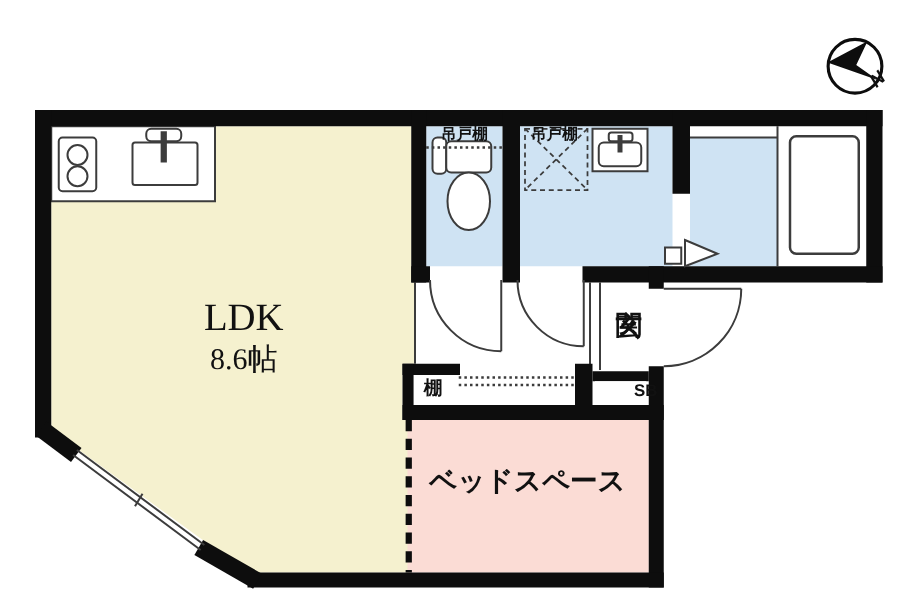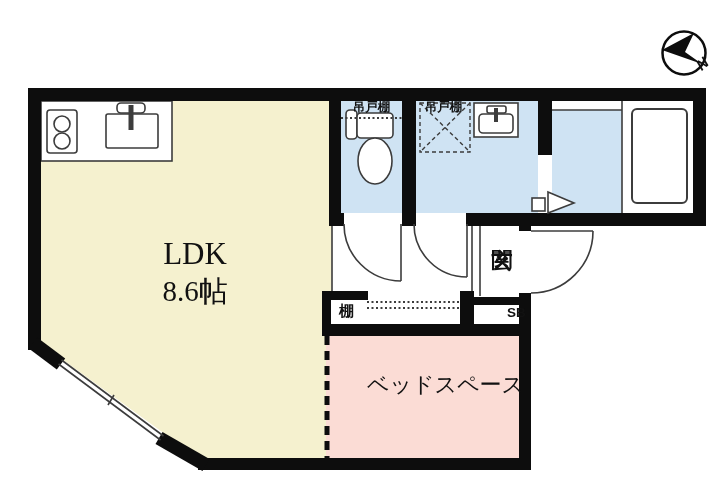--- a/index.html
+++ b/index.html
@@ -8,22 +8,22 @@
     font-family:"Liberation Sans","DejaVu Sans",sans-serif;overflow:hidden;
   }
   #plan-svg{position:absolute;left:0;top:0;}
   .wall{fill:#0d0d0d;stroke:none;}
   .thin{stroke:#3c3c3c;stroke-width:1.6;fill:none;}
   .fix{stroke:#3c3c3c;stroke-width:1.6;fill:#ffffff;}
   .label{position:absolute;color:#111;line-height:1.05;white-space:nowrap;}
   .center{text-align:center;}
   .serif{font-family:"Liberation Serif","DejaVu Serif",serif;}
   .ldk-label{left:100px;top:238px;width:190px;font-size:31px;}
-  .ldk-area{left:100px;top:276px;width:190px;font-size:29px;}
-  .bed-label{left:320px;top:373px;width:204px;font-size:22px;font-weight:400;text-align:right;}
+  .ldk-area{left:100px;top:276px;width:190px;font-size:24px;}
+  .bed-label{left:320px;top:373px;width:204px;font-size:22px;font-weight:700;}
   .bed-area{left:320px;top:400px;width:204px;font-size:21px;font-weight:500;}
   .entrance{left:491px;top:231px;height:72px;font-size:21px;font-weight:600;
             writing-mode:vertical-rl;letter-spacing:3px;}
   .shelf{left:330px;top:303px;width:33px;font-size:15px;font-weight:600;}
   .sb{left:496px;top:306px;width:41px;font-size:13.5px;font-weight:600;}
   .cup1{left:341px;top:101px;width:61px;font-size:12.5px;font-weight:600;}
   .cup2{left:413px;top:101px;width:61px;font-size:12.5px;font-weight:600;}
   .north{left:697px;top:56px;font-size:15px;font-weight:bold;font-style:italic;
          transform:rotate(-42deg);}
 </style>

